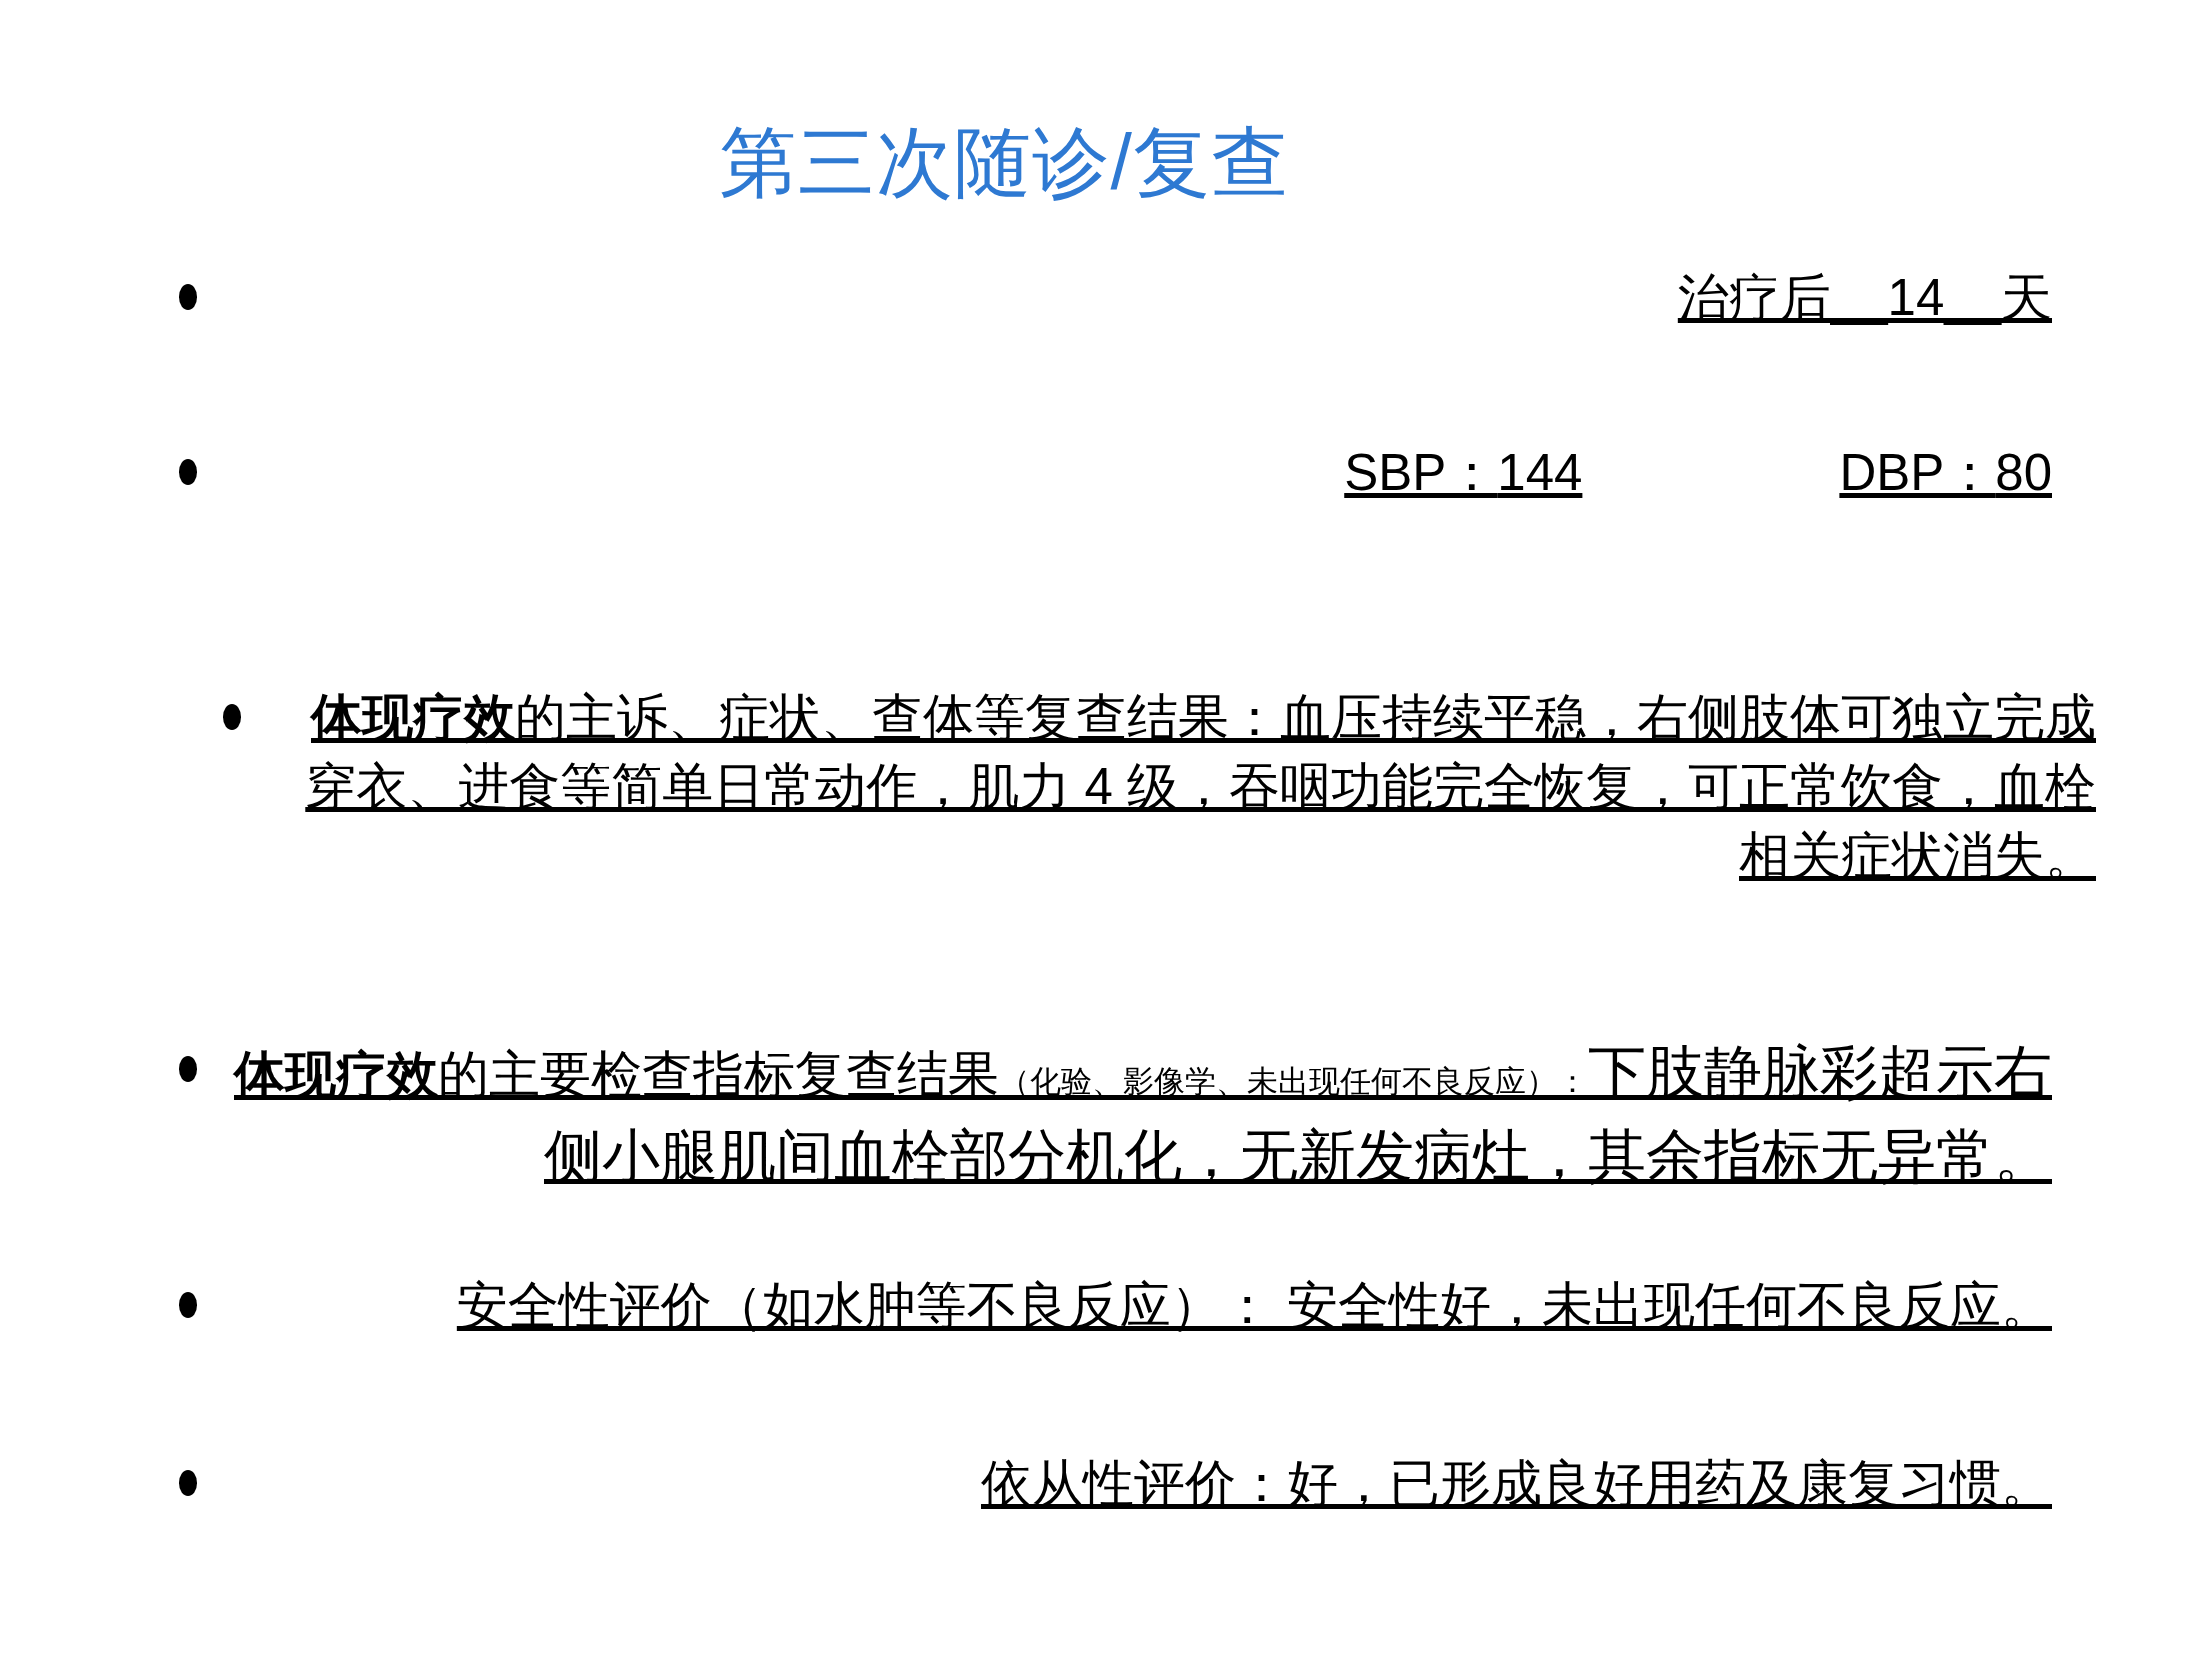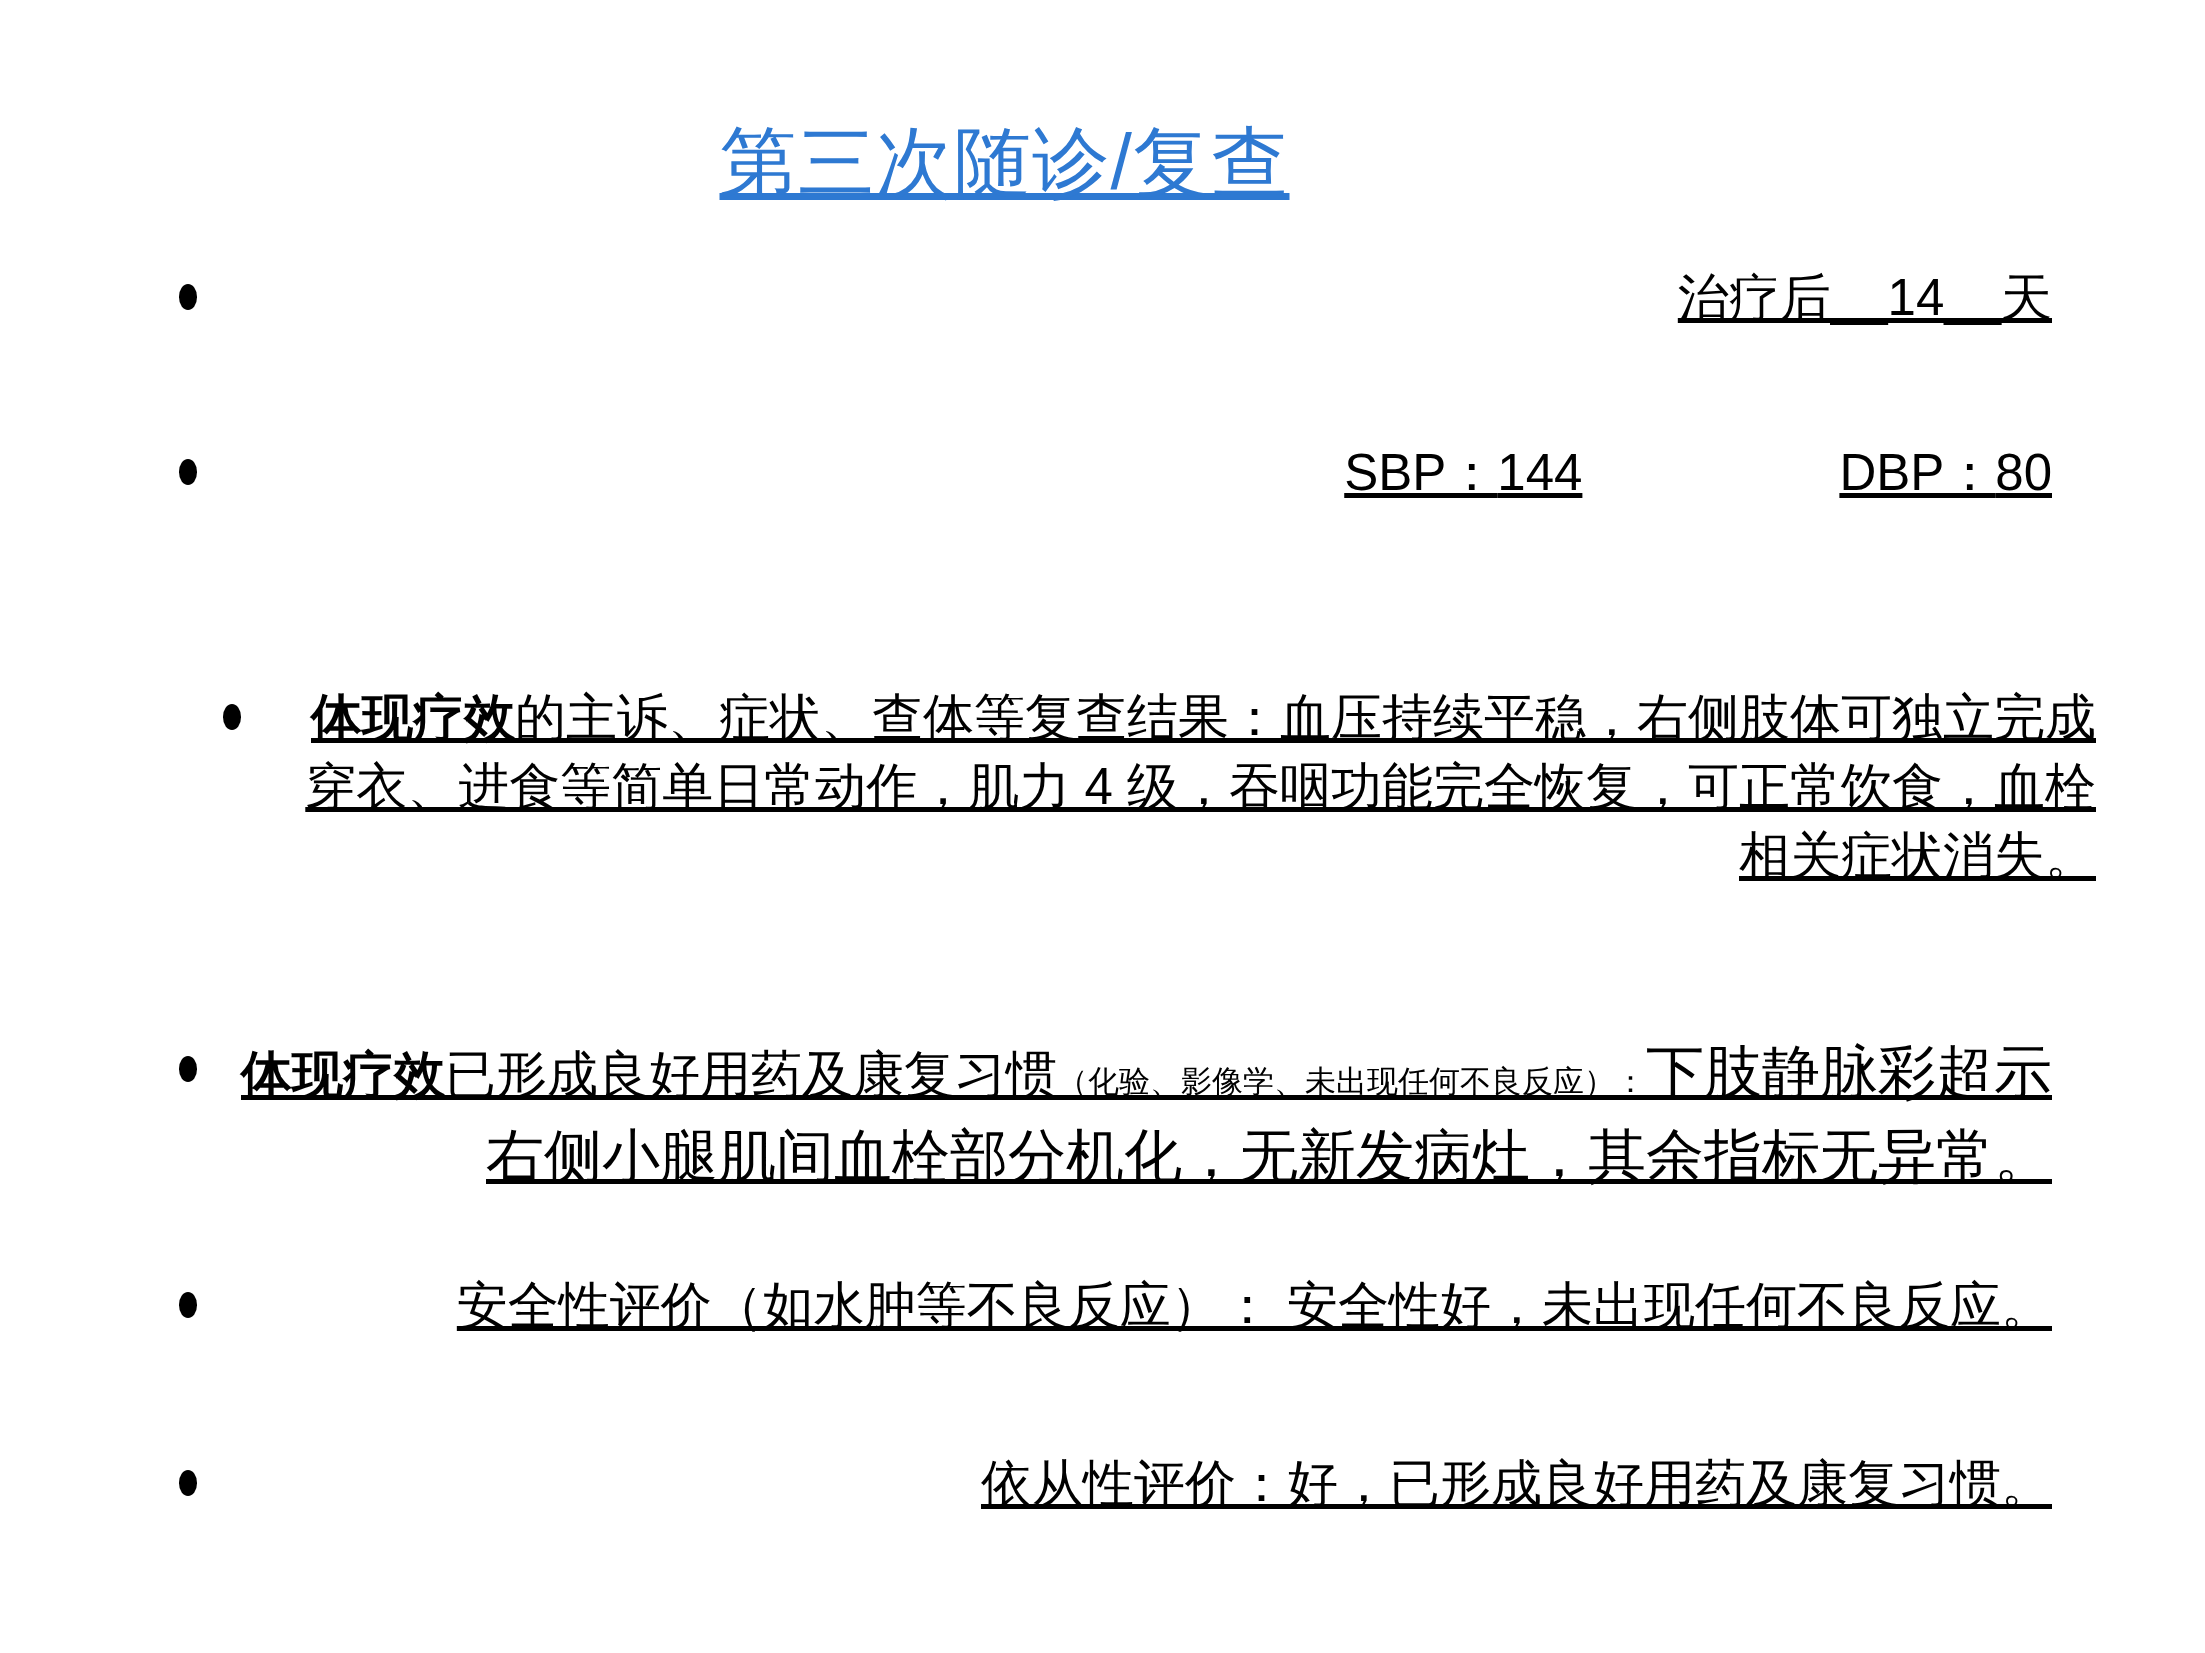--- a/index.html
+++ b/index.html
@@ -15,21 +15,20 @@
 
   .title {
     position: absolute;
     top: 116px; left: 0; width: 2009px;
     text-align: center;
     font-size: 77px;
     line-height: 92px;
     color: #2E79D2;
     font-weight: 400;
     letter-spacing: 1.2px;
-    text-decoration: underline;
   }
 
   .bullet {
     position: absolute;
     left: 230px;
     width: 1822px;
     font-size: 51px;
     line-height: 69px;
     text-align: right;
     text-decoration: underline;
@@ -71,21 +70,21 @@
     <span>SBP：</span><span>144</span><span class="bp-gap"></span><span>DBP：</span><span>80</span>
   </div>
 
   <div class="bullet" id="bullet-efficacy-symptoms">
     <span class="dot"></span>
     <span class="b-bold">体现疗效</span><span>的主诉、症状、查体等复查结果：血压持续平稳，右侧肢体可独立完成穿衣、进食等简单日常动作，肌力 4 级，吞咽功能完全恢复，可正常饮食，血栓相关症状消失。</span>
   </div>
 
   <div class="bullet" id="bullet-efficacy-indicators">
     <span class="dot"></span>
-    <span class="b-bold">体现疗效</span><span>已形成良好用药及康复习惯</span><span class="b-small">（化验、影像学、未出现任何不良反应）：</span><span class="b-large">下肢静脉彩超示右侧小腿肌间血栓部分机化，无新发病灶，其余指标无异常。</span>
+    <span class="b-bold">体现疗效</span><span>的主要检查指标复查结果</span><span class="b-small">（化验、影像学、未出现任何不良反应）：</span><span class="b-large">下肢静脉彩超示右侧小腿肌间血栓部分机化，无新发病灶，其余指标无异常。</span>
   </div>
 
   <div class="bullet" id="bullet-compliance">
     <span class="dot"></span>
     <span>依从性评价：好，已形成良好用药及康复习惯。</span>
   </div>
 
   <div class="bullet" id="bullet-safety">
     <span class="dot"></span>
     <span>安全性评价（如水肿等不良反应）： 安全性好，未出现任何不良反应。</span>

